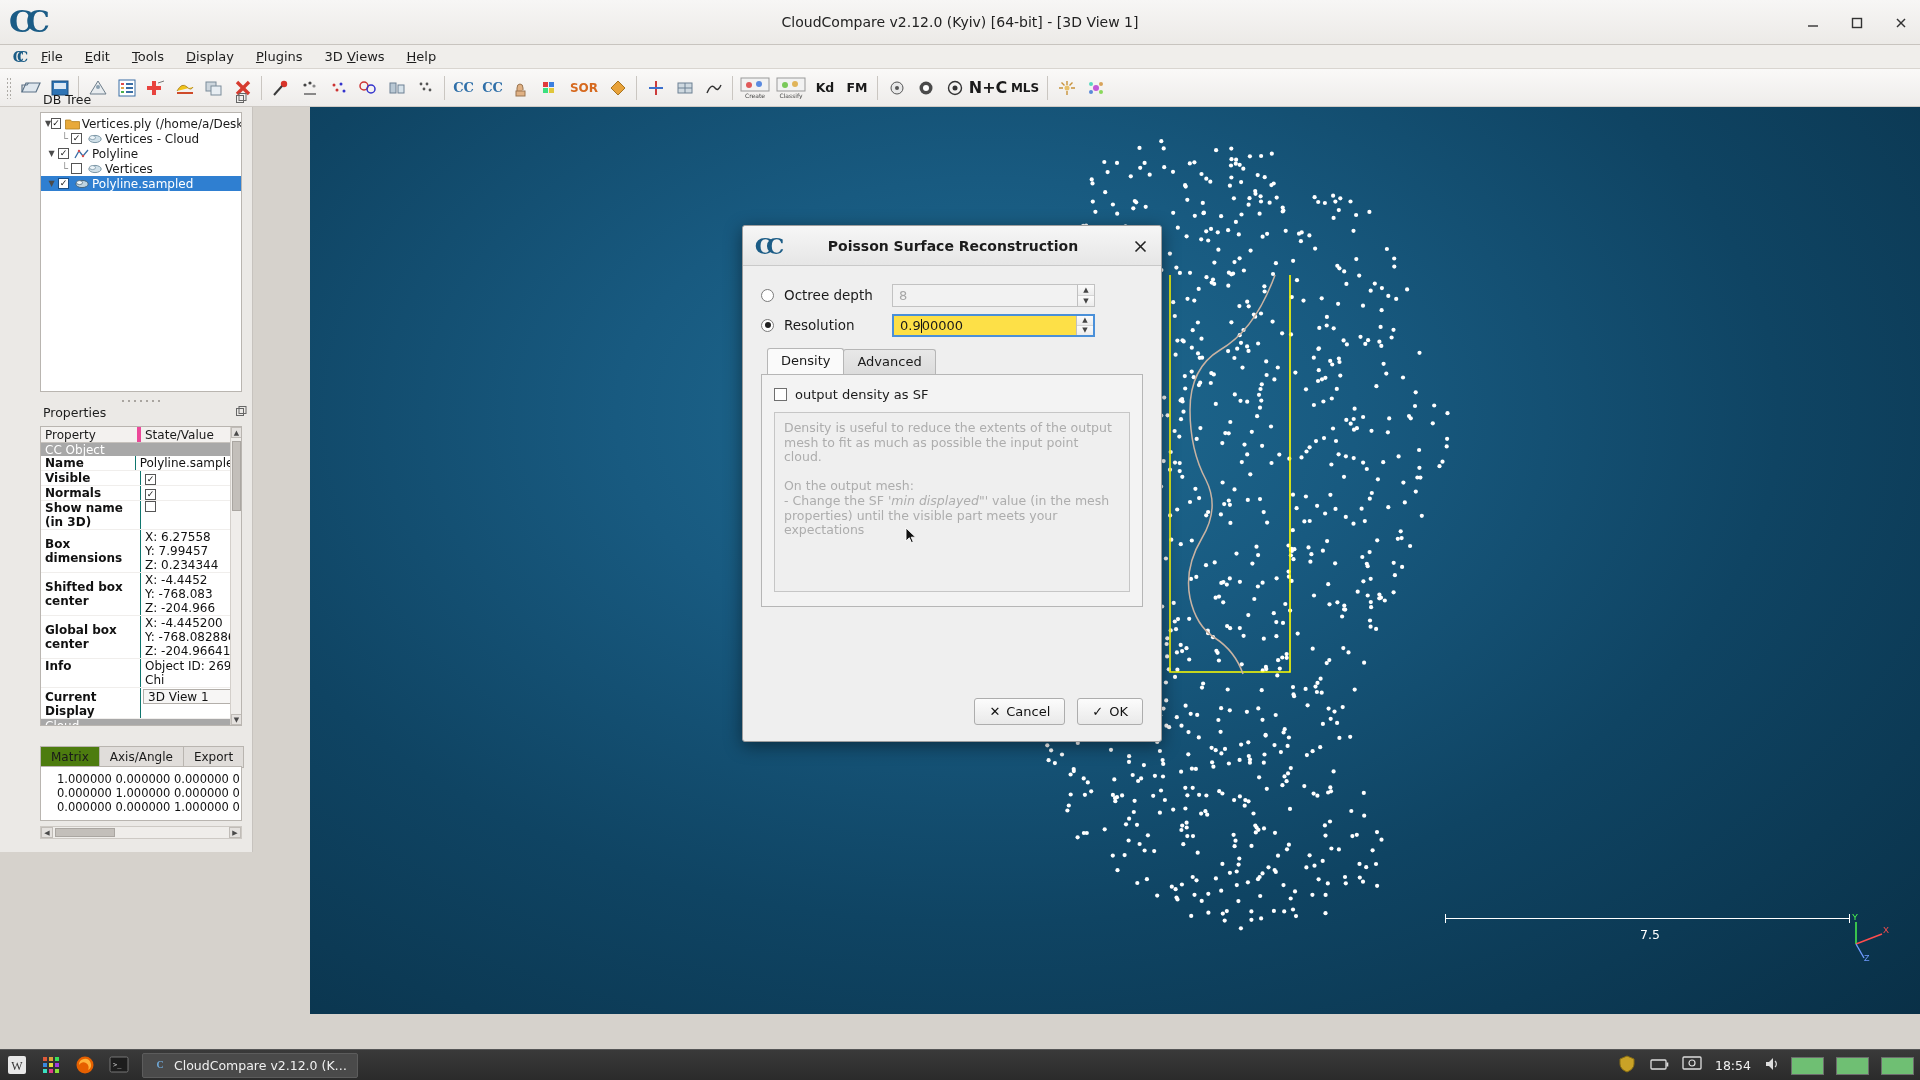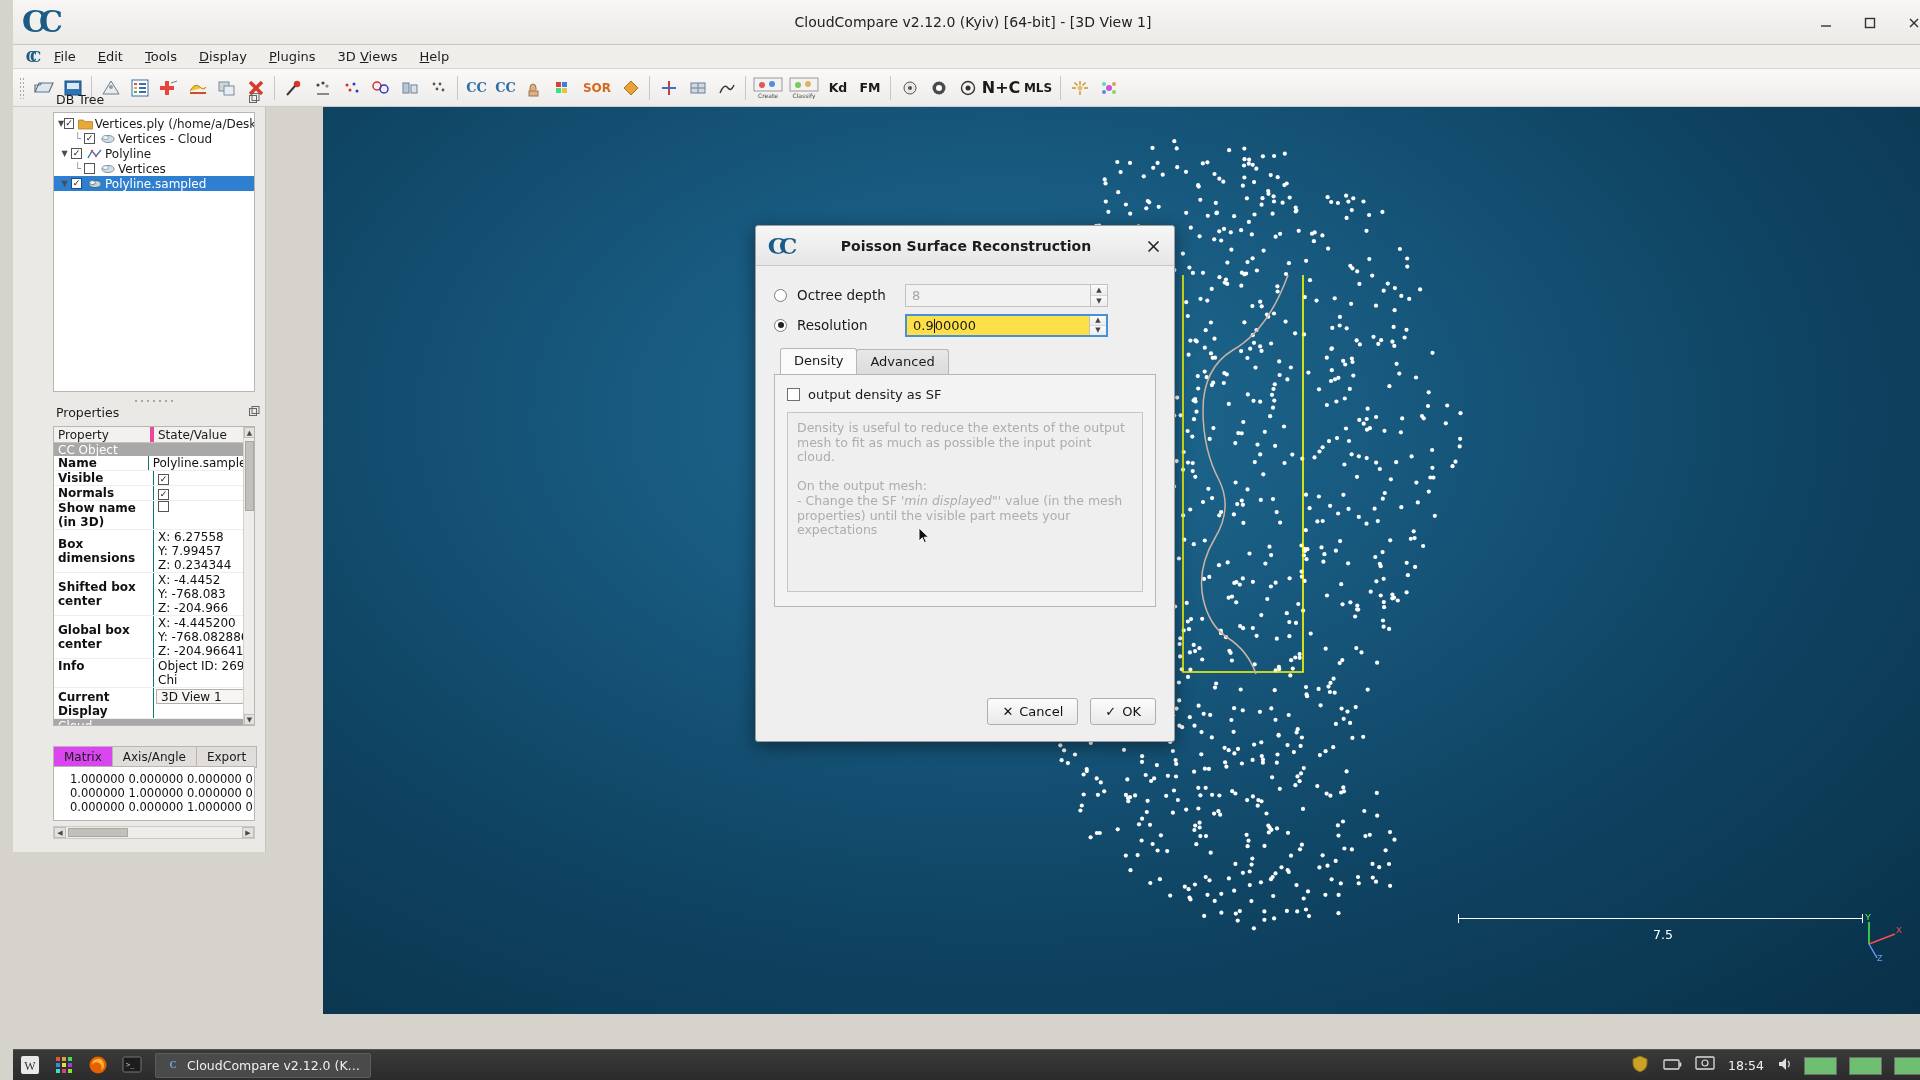--- a/index.html
+++ b/index.html
@@ -5,21 +5,21 @@
   * { box-sizing: border-box; }
   html, body {
     margin: 0; padding: 0;
     width: 1920px; height: 1080px;
     overflow: hidden;
     font-family: "DejaVu Sans", "Liberation Sans", sans-serif;
     font-size: 13px;
     color: #1a1a1a;
     background: #d6d2cc;
   }
-  #app { position: relative; width: 1672px; height: 1080px; margin-left: 13px; }
+  #app { position: relative; width: 1672px; height: 1080px; }
 
   
   .titlebar {
     position: absolute; left:0; top:0; width:1920px; height:45px;
     background: linear-gradient(180deg,#f7f6f5 0%, #eceae7 100%);
     border-bottom: 1px solid #c8c4bf;
     display: flex; align-items: center;
   }
   .tb-logo { width: 52px; height: 45px; display:flex; align-items:center; justify-content:center; }
   .cc-glyph {
@@ -109,21 +109,21 @@
   .multi { display:flex; }
   .multi .k { display:flex; align-items:center; }
   .multi .v { display:flex; flex-direction:column; }
   .scrollv { position:absolute; right:0; top:0; width:11px; bottom:0; background:#efedea; border-left:1px solid #d3cfca;}
   .scrollv .thumb { position:absolute; left:1px; width:9px; background:#c3bfba; border:1px solid #aaa6a1;}
   .arrowbtn { position:absolute; left:0; width:11px; height:11px; background:#e4e1de; border:1px solid #c0bcb7;
               font-size:7px; display:flex; align-items:center; justify-content:center; color:#4a4a4a;}
 
   .bottomtabs { position:absolute; left:40px; top:746px; display:flex; font-size:12px; }
   .btab { padding:3px 10px; border:1px solid #b9b5b0; background:#e0ddda; margin-right:-1px; }
-  .btab.active { background:#d946ef; border-bottom-color:#fff; }
+  .btab.active { background:#4d7c0f; border-bottom-color:#fff; }
   .matrix-box { position:absolute; left:40px; top:766px; width:202px; height:55px;
                 background:#fff; border:1px solid #b9b5b0; font-size:11.5px; padding:5px 0 0 16px;
                 font-family:"DejaVu Sans", sans-serif; color:#111; overflow:hidden; }
   .matrix-box div { line-height: 14px; white-space:nowrap; }
   .hscroll { position:absolute; left:40px; top:826px; width:202px; height:13px; background:#efedea;
              border:1px solid #cdc9c4; }
   .hscroll .thumb { position:absolute; left:14px; top:1px; height:9px; width:60px; background:#c3bfba; border:1px solid #aaa6a1;}
   .hscroll .ab { position:absolute; top:0px; width:12px; height:11px; background:#e4e1de; border:1px solid #c0bcb7;
                  font-size:7px; display:flex; align-items:center; justify-content:center; color:#4a4a4a; }
 

